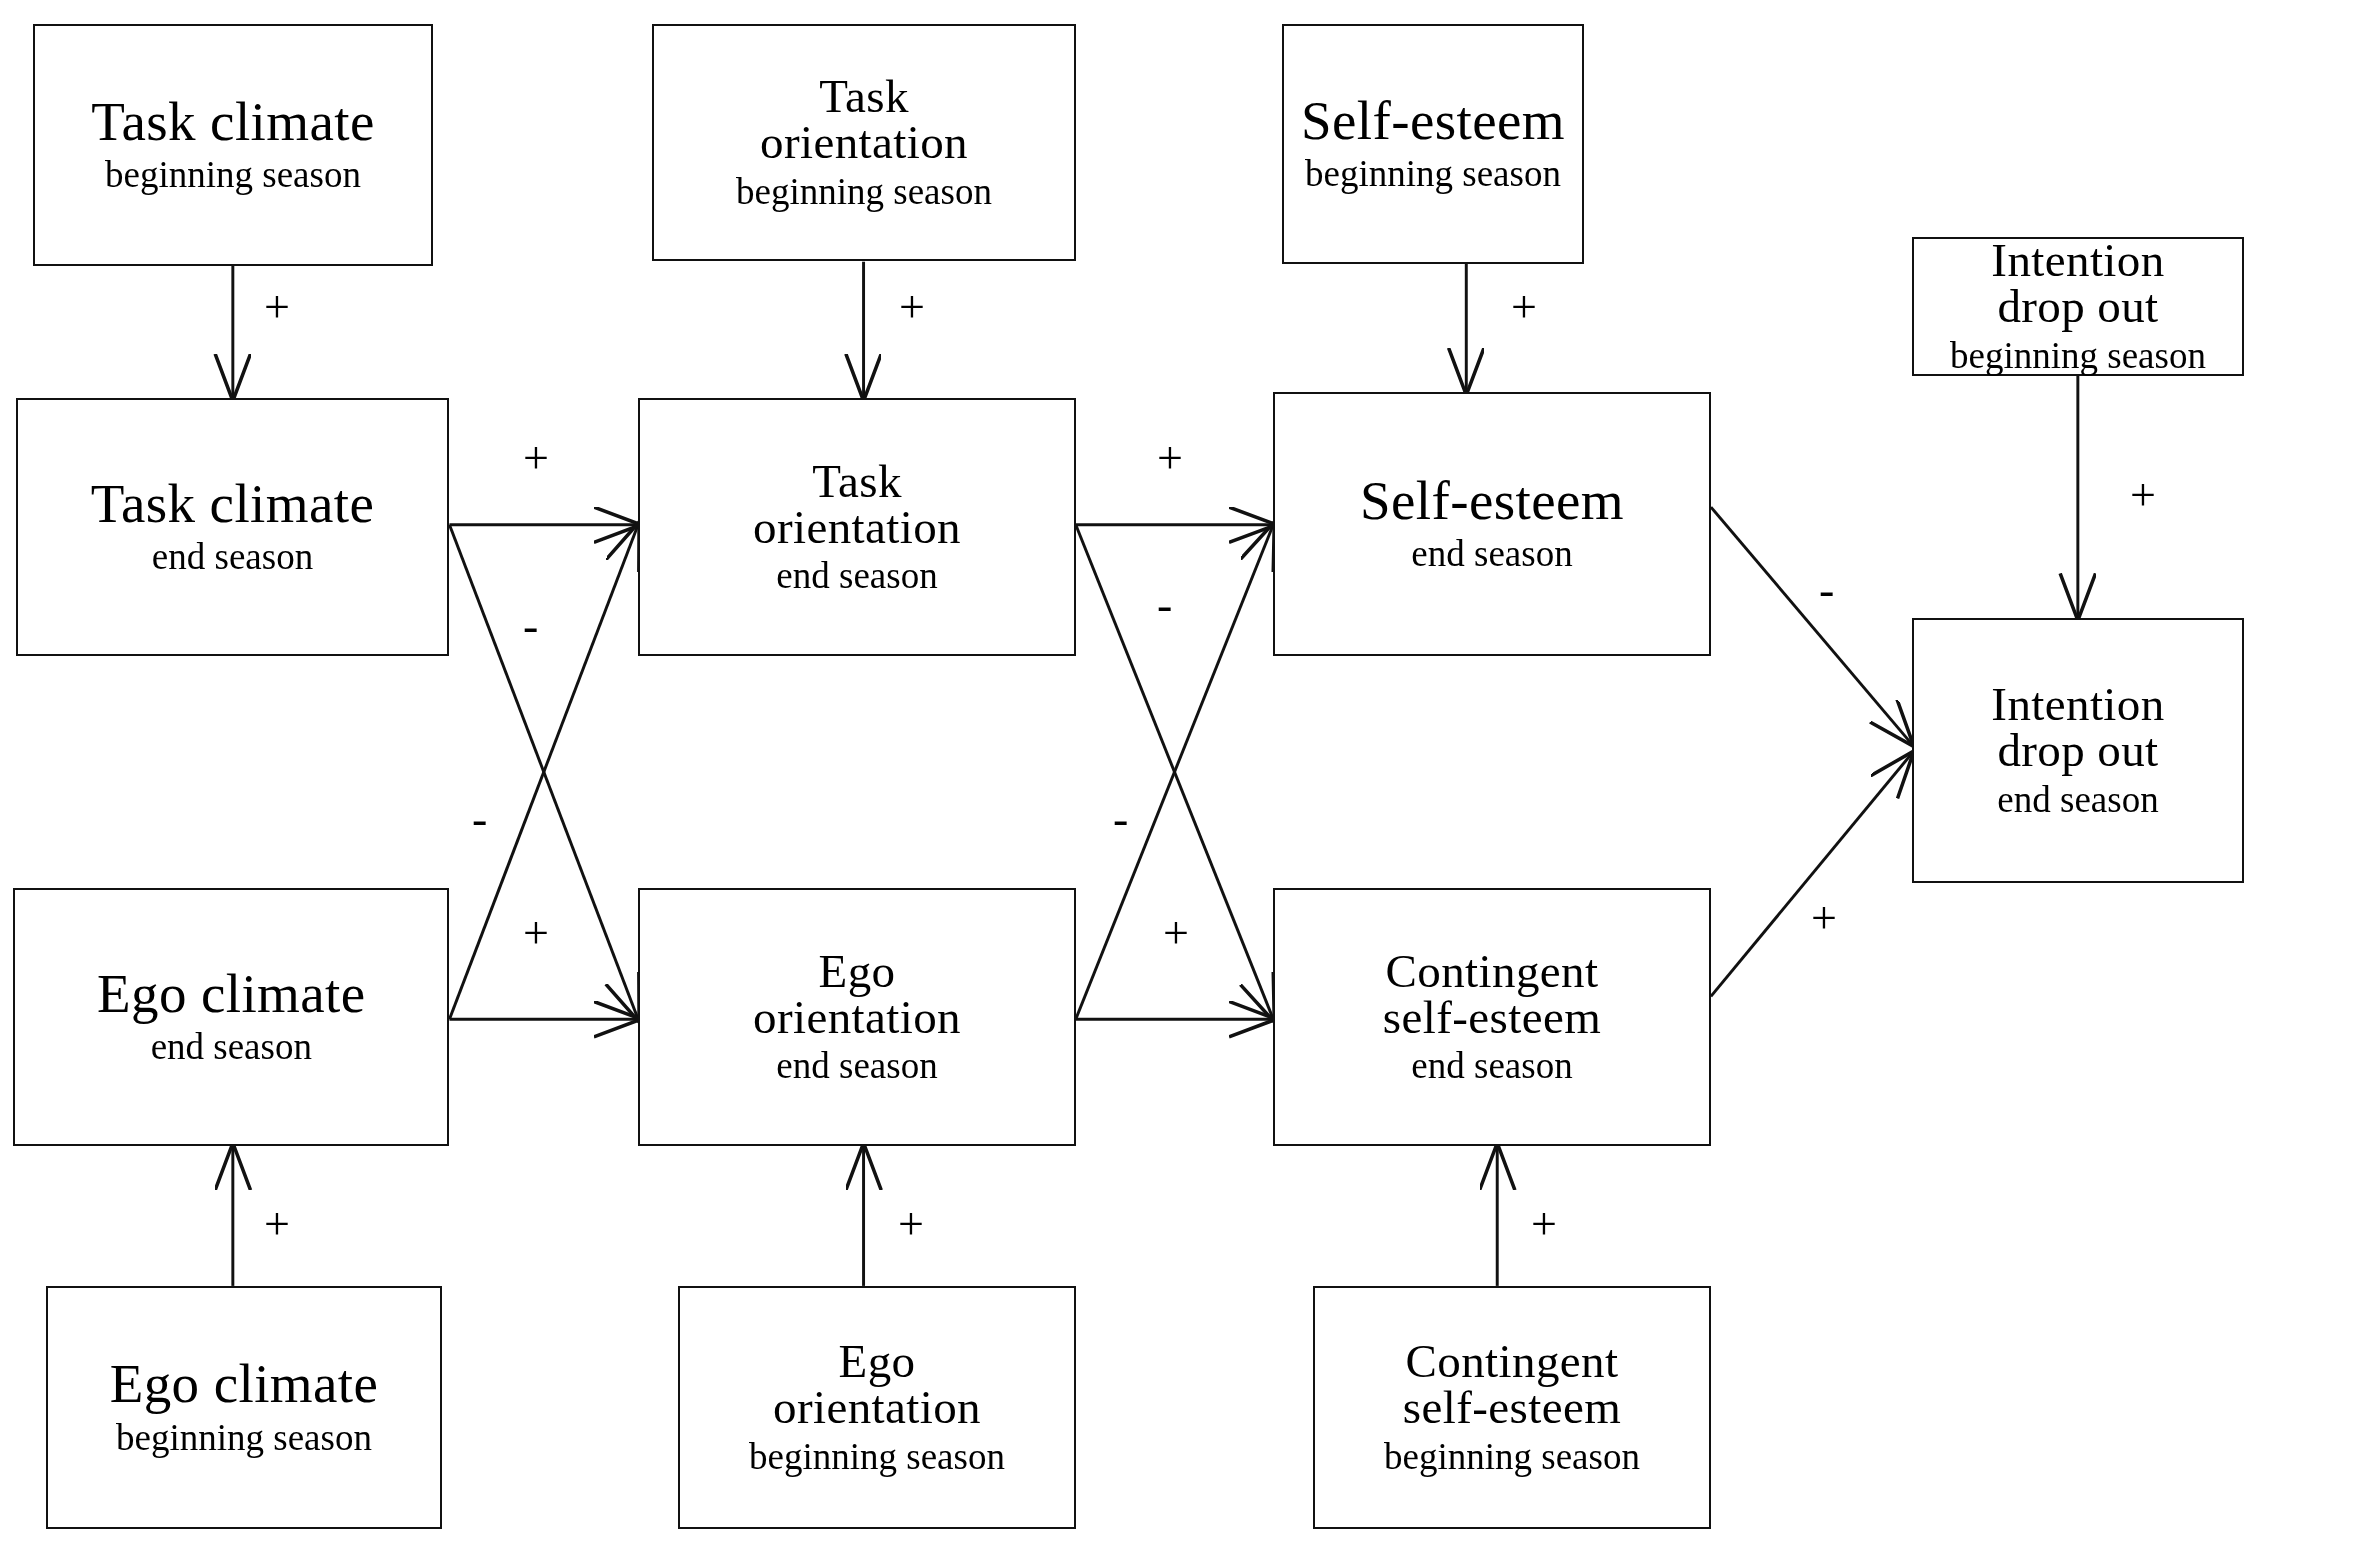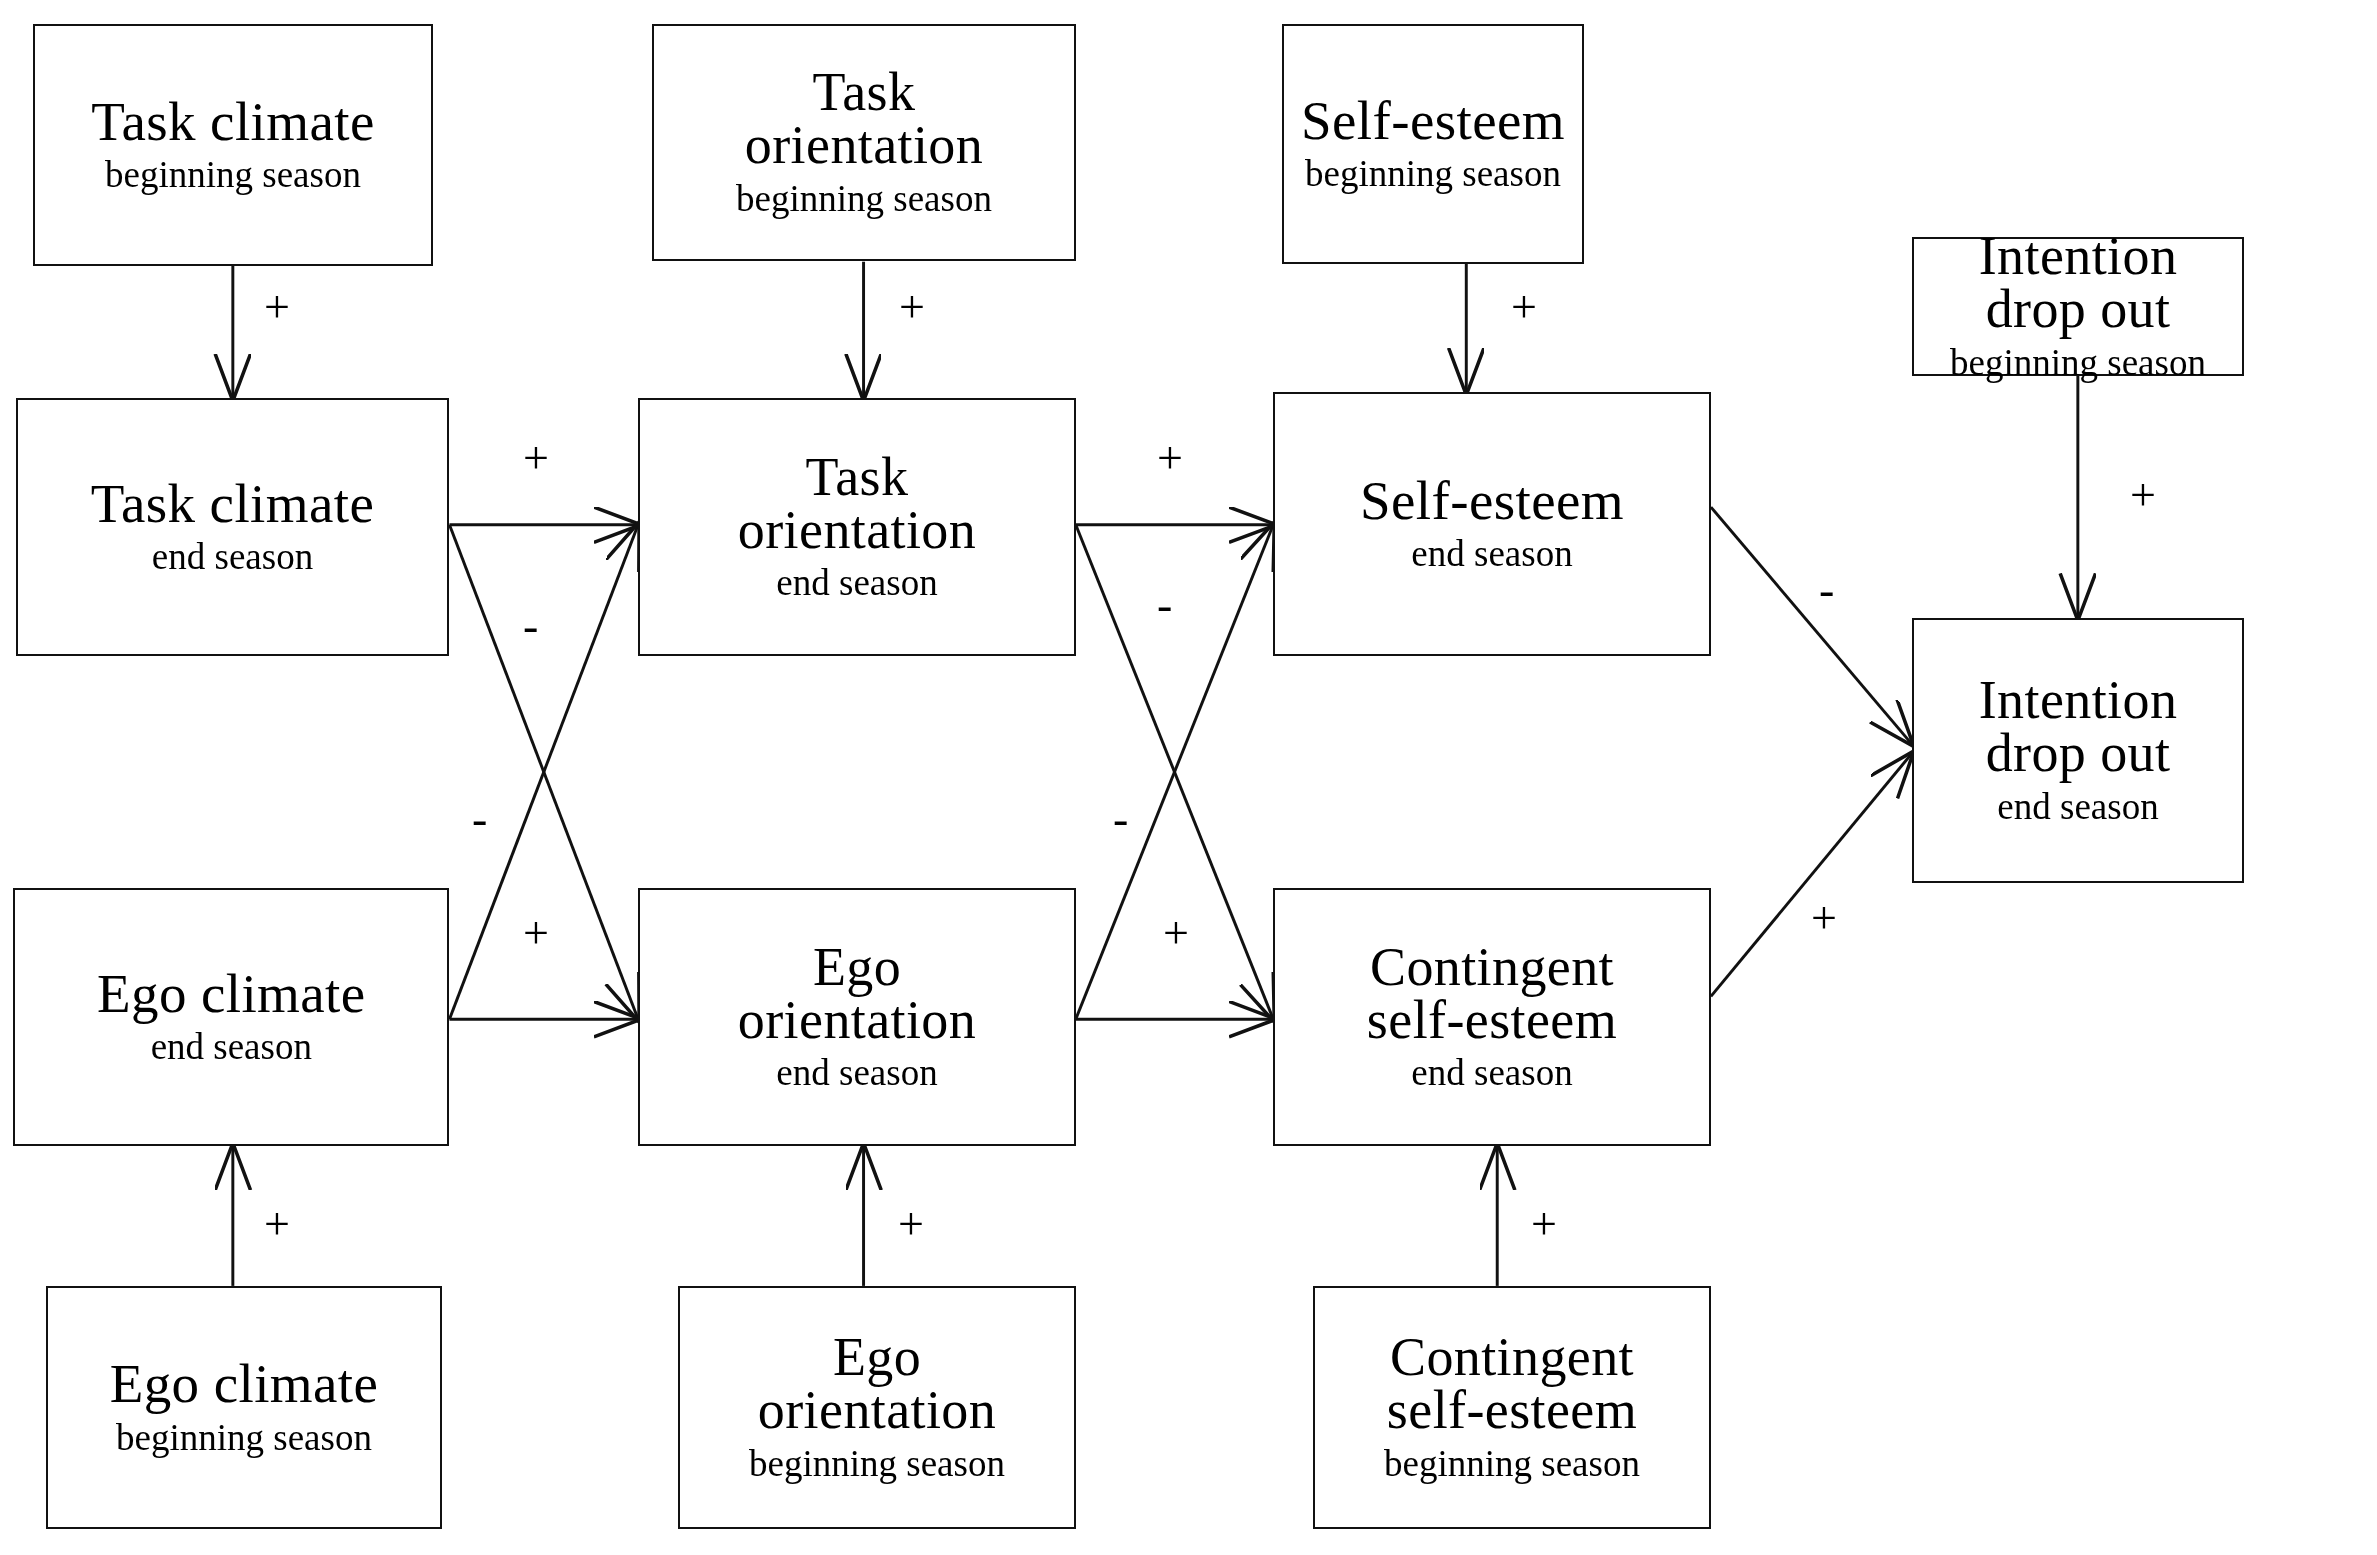--- a/index.html
+++ b/index.html
@@ -33,21 +33,21 @@
     font-size: 55px;
     line-height: 0.98;
     letter-spacing: 0.4px;
     white-space: pre-line;
   }
   .node .sub {
     font-size: 37px;
     line-height: 1.05;
     margin-top: 7.4px;
   }
-  .node.tight .title { font-size: 54px; }
+  .node.tight .title { font-size: 47px; }
   svg.edges {
     position: absolute;
     left: 0;
     top: 0;
     width: 2377px;
     height: 1555px;
     z-index: 1;
     overflow: visible;
   }
   .sign {

